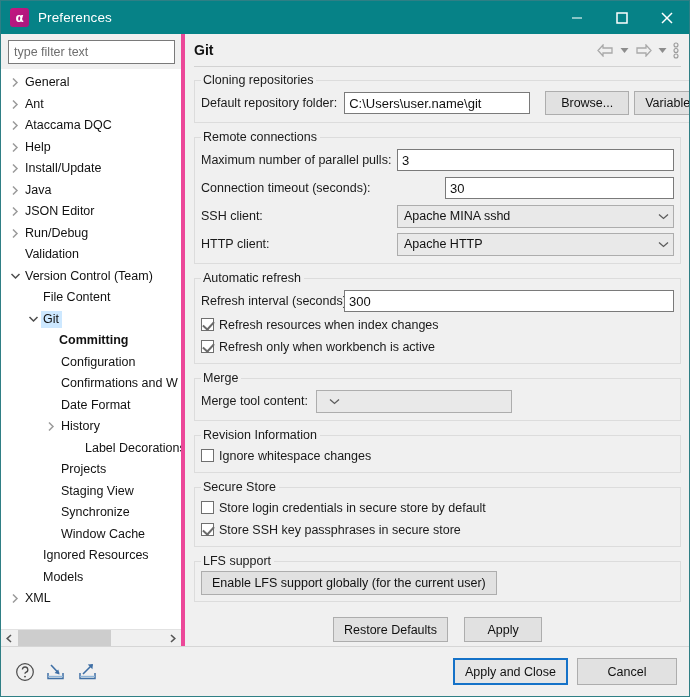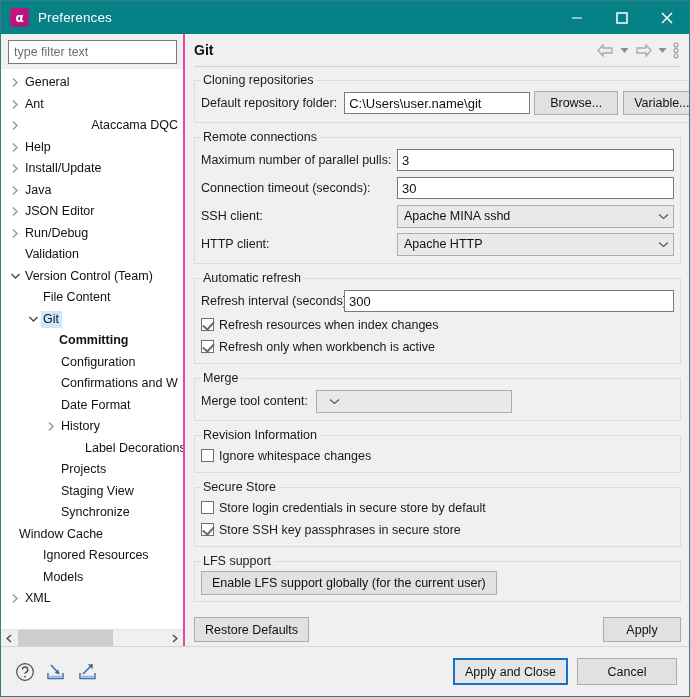--- a/index.html
+++ b/index.html
@@ -65,21 +65,21 @@
     background: #f0f0f0;
   }
 
   
   .left-col {
     width: 184px;
     flex: 0 0 184px;
     display: flex;
     flex-direction: column;
     background: #a21caf;
-    border-right: 2px solid #ec4899;
+    border-right: 4px solid #ec4899;
     min-height: 0;
   }
   .filter-wrap {
     background: #f0f0f0;
     padding: 6px 6px 5px 7px;
     flex: 0 0 auto;
   }
   .filter-input {
     width: 100%;
     height: 24px;
@@ -258,21 +258,21 @@
     left: 3px; top: 0px;
     width: 5px; height: 9px;
     border: solid #6b6b6b;
     border-width: 0 2px 2px 0;
     transform: rotate(42deg);
   }
   .cblbl { font-size: 12.5px; color: #1a1a1a; }
 
   .apply-row {
     display: flex;
-    justify-content: space-between;
+    justify-content: center;
     gap: 16px;
     margin-top: auto;
     padding-bottom: 4px;
   }
   .apply-row .btn { min-width: 94px; height: 25px; }
 
   
   .bottom-bar {
     flex: 0 0 auto;
     height: 50px;
@@ -336,21 +336,21 @@
             <span class="tree-label">General</span>
           </div>
           <div class="tree-row" style="padding-left: 6px;">
             <span class="twisty">
               <svg width="8" height="11" viewBox="0 0 8 11">
                 <polyline points="2,1.5 6,5.5 2,9.5" fill="none" stroke="#9a9a9a" stroke-width="1.5"></polyline>
               </svg>
             </span>
             <span class="tree-label">Ant</span>
           </div>
-          <div class="tree-row" style="padding-left: 6px; justify-content: space-between;">
+          <div class="tree-row" style="padding-left: 6px;">
             <span class="twisty">
               <svg width="8" height="11" viewBox="0 0 8 11">
                 <polyline points="2,1.5 6,5.5 2,9.5" fill="none" stroke="#9a9a9a" stroke-width="1.5"></polyline>
               </svg>
             </span>
             <span class="tree-label">Ataccama DQC</span>
           </div>
           <div class="tree-row" style="padding-left: 6px;">
             <span class="twisty">
               <svg width="8" height="11" viewBox="0 0 8 11">
@@ -448,21 +448,21 @@
             <span class="tree-label">Projects</span>
           </div>
           <div class="tree-row" style="padding-left: 42px;">
             <span class="twisty"></span>
             <span class="tree-label">Staging View</span>
           </div>
           <div class="tree-row" style="padding-left: 42px;">
             <span class="twisty"></span>
             <span class="tree-label">Synchronize</span>
           </div>
-          <div class="tree-row" style=" align-items: center;">
+          <div class="tree-row" style="padding-left: 42px; align-items: center;">
             <span class="twisty"></span>
             <span class="tree-label">Window Cache</span>
           </div>
           <div class="tree-row" style="padding-left: 24px;">
             <span class="twisty"></span>
             <span class="tree-label">Ignored Resources</span>
           </div>
           <div class="tree-row" style="padding-left: 24px;">
             <span class="twisty"></span>
             <span class="tree-label">Models</span>
@@ -528,34 +528,34 @@
         </div>
       </div>
 
       <div class="content">
 
         <fieldset class="group">
           <legend>Cloning repositories</legend>
           <div class="row">
             <span class="lbl">Default repository folder:</span>
             <input class="txt" style="flex: 1 1 auto; margin-left: 7px;" type="text" value="C:\Users\user.name\git">
-            <button class="btn" style="margin-left:4px; min-width:84px;">Browse...</button>
+            <button class="btn" style="margin-left:15px; min-width:84px;">Browse...</button>
             <button class="btn" style="margin-left:5px; min-width:62px;">Variable...</button>
           </div>
         </fieldset>
 
         <fieldset class="group">
           <legend>Remote connections</legend>
           <div class="row">
             <span class="lbl" style="width:196px;">Maximum number of parallel pulls:</span>
             <input class="txt" style="flex: 1 1 auto;" type="text" value="3">
           </div>
           <div class="row">
             <span class="lbl" style="width:196px;">Connection timeout (seconds):</span>
-            <input class="txt" style="flex: 1 1 auto;" type="text" value="30">
+            <input class="txt" style="flex: 1 1 auto; margin-left: 48px;" type="text" value="30">
           </div>
           <div class="row">
             <span class="lbl" style="width:196px;">SSH client:</span>
             <div class="combo" style="flex:1 1 auto;">
               <span class="cval">Apache MINA sshd</span>
               <span class="carrow">
                 <svg width="11" height="7" viewBox="0 0 11 7">
                     <polyline points="1,1.5 5.5,5.5 10,1.5" fill="none" stroke="#5c5c5c" stroke-width="1.3"></polyline>
                   </svg>
               </span>

